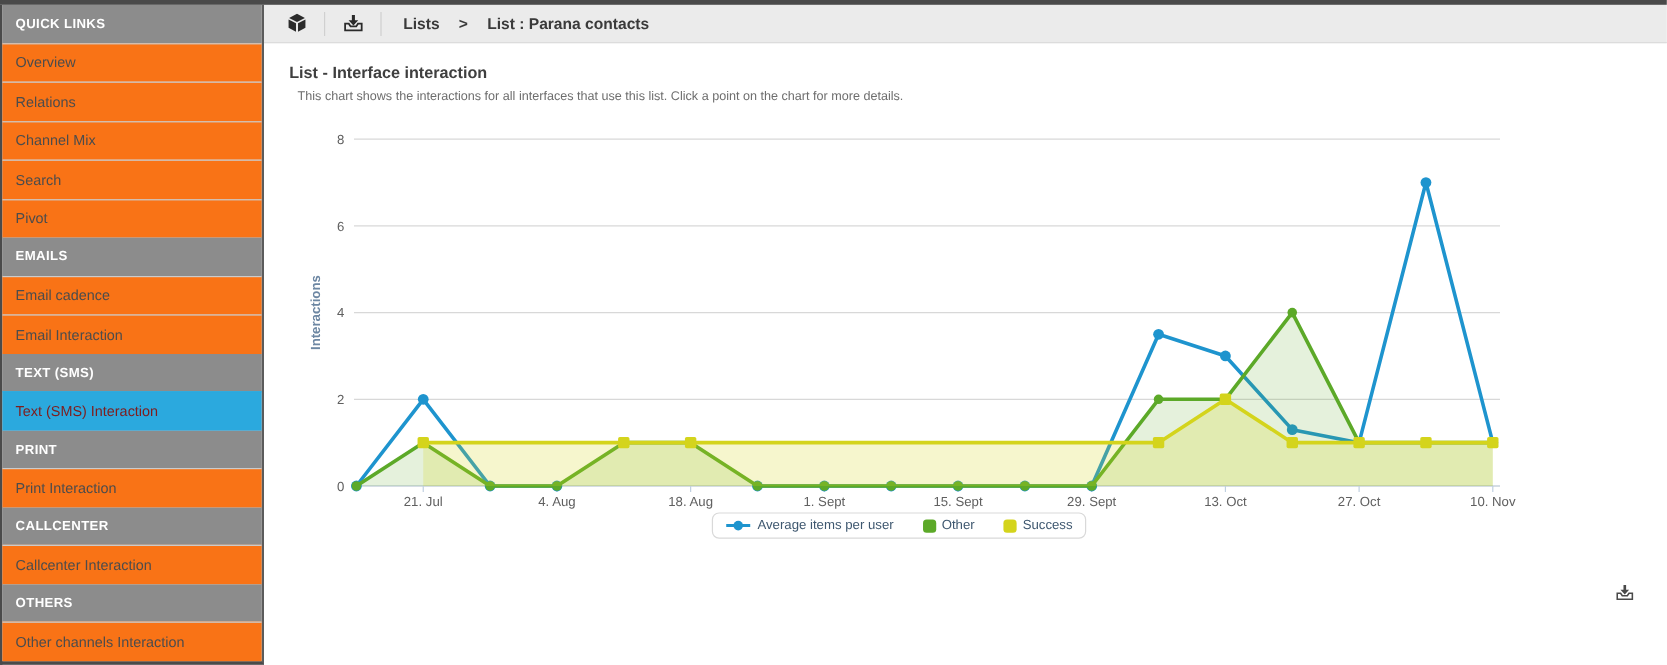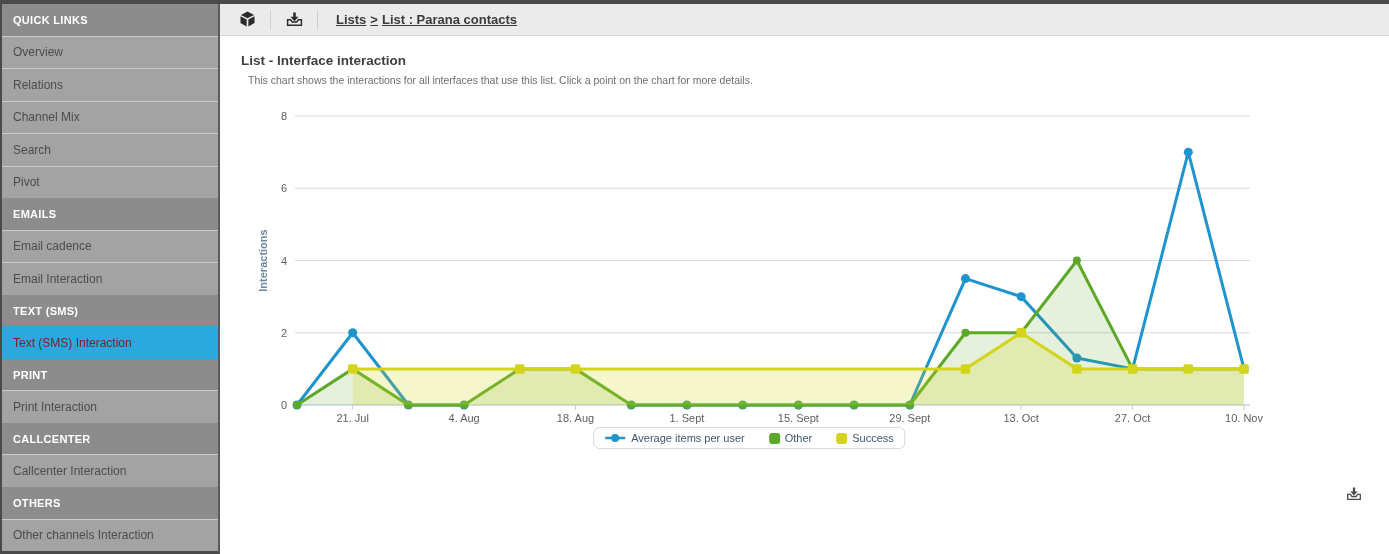--- a/index.html
+++ b/index.html
@@ -6,35 +6,35 @@
   body{
     width:1389px;height:554px;position:relative;overflow:hidden;
     background:#ffffff;font-family:"Liberation Sans",sans-serif;
     -webkit-font-smoothing:antialiased;
   }
   .top-border{position:absolute;top:0;left:0;width:1389px;height:4px;background:#4a4a4a;z-index:6;}
   
   .sidebar{
     position:absolute;top:4px;left:0;width:220px;height:550px;box-sizing:border-box;
     border-left:2px solid #4a4a4a;border-right:2px solid #5c5c5c;border-bottom:3px solid #4a4a4a;
-    display:flex;flex-direction:column;background:#e9e9e9;z-index:5;
+    display:flex;flex-direction:column;background:#e9e9e9;z-index:5;justify-content:center;
   }
   .srow{flex:1 1 0;display:flex;align-items:center;padding-left:11px;box-sizing:border-box;min-height:0;}
   .srow.header{background:#8c8c8c;color:#ffffff;font-weight:bold;font-size:11px;letter-spacing:.3px;}
-  .srow.item{background:#a3a3a3;color:#4c4c4c;font-size:12px;border-top:1px solid #cbcbcb;cursor:pointer;}
+  .srow.item{background:#f97316;color:#4c4c4c;font-size:12px;border-top:1px solid #cbcbcb;cursor:pointer;}
   .srow.item.selected{background:#2BA9DE;color:#7f1d1d;border-top-color:#2BA9DE;}
   
   .main{position:absolute;left:220px;top:4px;width:1169px;height:550px;background:#ffffff;}
   .topbar{
     height:32px;background:#ebebeb;border-bottom:1px solid #dcdcdc;
     display:flex;align-items:center;padding-left:17px;box-sizing:border-box;
   }
   .tb-icon{display:inline-flex;align-items:center;justify-content:center;width:20px;height:20px;cursor:pointer;}
   .tb-sep{width:1px;height:20px;background:#d0d0d0;margin:0 13px;}
-  .breadcrumb{display:flex;align-items:center;gap:4px;font-size:13px;font-weight:bold;color:#3a3a3a;margin-left:5px;text-decoration:underline;}
+  .breadcrumb{display:flex;align-items:center;gap:16px;font-size:13px;font-weight:bold;color:#3a3a3a;margin-left:5px;}
   .crumb{cursor:pointer;}
   .crumb-sep{color:#3a3a3a;}
   .content{position:relative;width:1169px;height:517px;}
   .chart-title{position:absolute;left:21px;top:17px;font-size:13.5px;font-weight:bold;color:#3f3f3f;}
   .chart-subtitle{position:absolute;left:28px;top:38px;font-size:10.5px;color:#6e6e6e;}
   #chart{position:absolute;left:0;top:0;width:1169px;height:470px;}
   .legend{
     position:absolute;top:391px;left:529px;transform:translateX(-50%);
     display:flex;align-items:center;gap:24px;border:1px solid #d9d9d9;border-radius:6px;
     padding:4px 10px;background:#ffffff;font-size:11px;color:#3e576f;white-space:nowrap;

